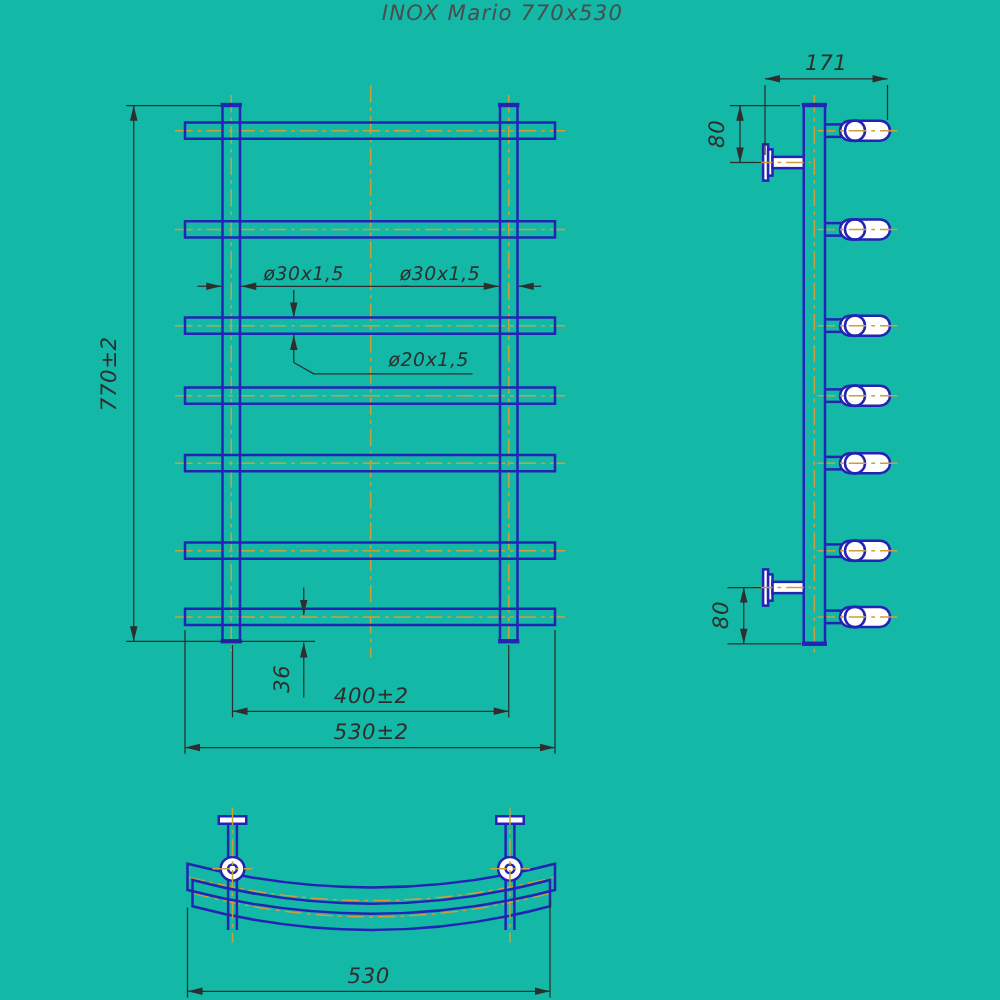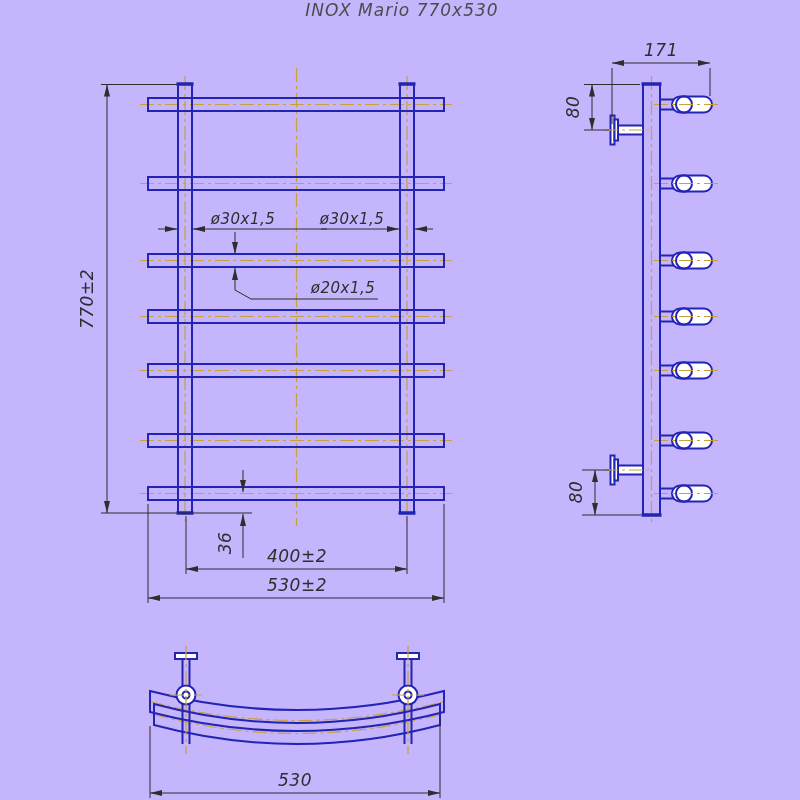--- a/index.html
+++ b/index.html
@@ -1,16 +1,16 @@
 <!DOCTYPE html>
 <html><head>
 <meta charset="utf-8">
 <style>
   html,body{margin:0;padding:0;background:#ffffff;}
-  .sheet{position:relative;width:800px;height:800px;background:#c4b5fd;overflow:hidden;}
+  .sheet{position:relative;width:800px;height:800px;background:#14b8a6;overflow:hidden;}
   svg{display:block;}
   .blue{stroke:#2323b4;fill:none;stroke-width:2;}
   .bluew{stroke:#2323b4;fill:#ffffff;stroke-width:2;}
   .cap{stroke:#2323b4;stroke-width:3.5;fill:none;}
   .cl{stroke:#c9a13b;fill:none;stroke-width:1.2;stroke-dasharray:14 4 3 4;}
   .dim{stroke:#2e2e2e;fill:none;stroke-width:1;}
   .dtext{fill:#2e2e2e;font:italic 17px "DejaVu Sans",sans-serif;text-anchor:middle;letter-spacing:.5px;}
   .dtext-s{fill:#2e2e2e;font:italic 15px "DejaVu Sans",sans-serif;text-anchor:middle;letter-spacing:.5px;}
   .ttl{fill:#4c4c4c;font:italic 17px "DejaVu Sans",sans-serif;text-anchor:middle;letter-spacing:1px;}
 </style>

